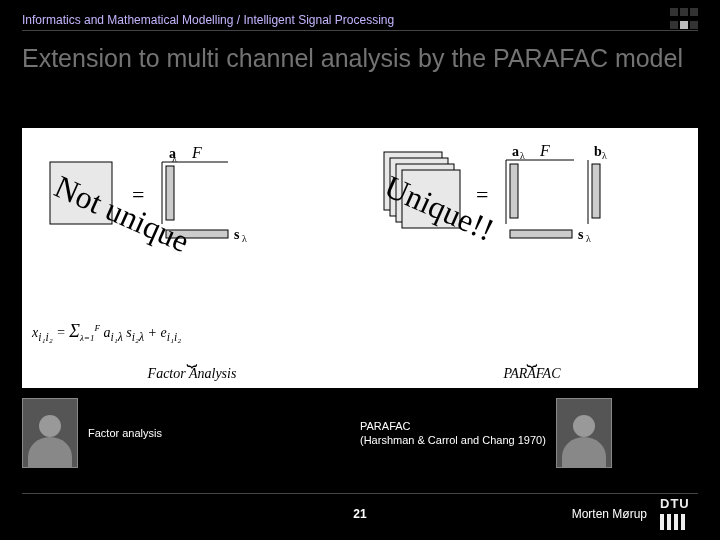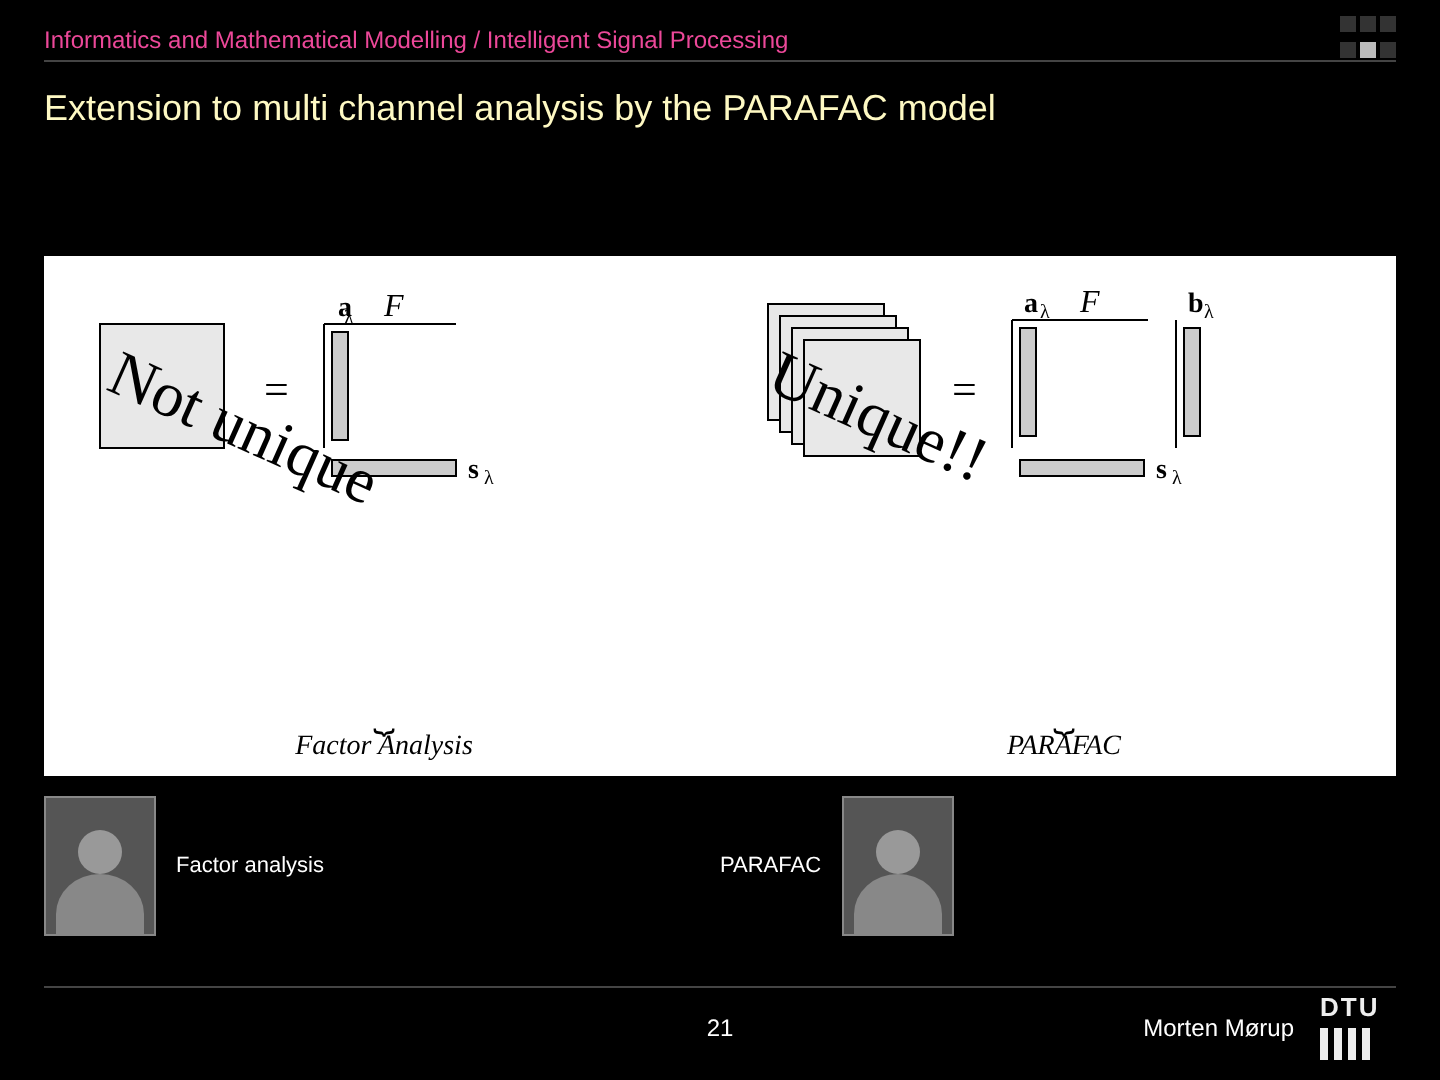--- a/index.html
+++ b/index.html
@@ -6,26 +6,26 @@
   body {
     width: 720px; height: 540px;
     background: #000; color: #fff;
     font-family: Verdana, Arial, sans-serif;
     position: relative; overflow: hidden;
   }
   .header {
     position: absolute; top: 8px; left: 22px; right: 22px;
     display: flex; align-items: center; justify-content: space-between;
   }
-  .breadcrumb { font-size: 12px; color: #ec4899; }
+  .breadcrumb { font-size: 12px; color: #c4b5fd; }
   .hr1 { position: absolute; top: 30px; left: 22px; right: 22px; height: 1px; background: #444; }
   .hr2 { position: absolute; bottom: 46px; left: 22px; right: 22px; height: 1px; background: #444; }
   .title {
     position: absolute; top: 44px; left: 22px; right: 22px;
-    font-size: 18px; font-weight: normal; color: #fef9c3;
+    font-size: 25px; font-weight: normal; color: #737373;
   }
   .content {
     position: absolute; top: 128px; left: 22px; right: 22px;
     height: 260px; background: #fff; color: #000;
     display: flex;
   }
   .panel { flex: 1; position: relative; padding: 8px 10px 6px 10px; }
   .diag {
     position: absolute; font-family: "Times New Roman", serif;
     font-size: 32px; color: #000;
@@ -62,21 +62,21 @@
   }
   .cap-text { font-size: 11px; line-height: 1.3; color: #fff; }
   .cap-cell.right .photo { order: 2; }
   .cap-cell.right .cap-text { order: 1; }
   .footer {
     position: absolute; bottom: 10px; left: 22px; right: 22px;
     display: flex; align-items: center; justify-content: flex-end;
     font-size: 12px;
     gap: 11px;
   }
-  .pagenum { position: absolute; left: 50%; transform: translateX(-50%); }
+  .pagenum { position: absolute; left: 50%; transform: translateX(-50%); font-weight: bold; }
   .logo-dtu {
     width: 40px; height: 32px; position: relative;
   }
   .logo-dtu::before {
     content: "DTU"; font-weight: bold; font-size: 13px; letter-spacing: 1px;
     position: absolute; top: -2px; left: 2px; color: #eee;
   }
   .logo-dtu .bars {
     position: absolute; bottom: 0; left: 2px; display: flex; gap: 3px;
   }
@@ -116,20 +116,24 @@
       <text x="160" y="22" class="serif" font-size="16" font-style="italic">F</text>
       <line x1="130" y1="26" x2="196" y2="26" stroke="#000"></line>
       <line x1="130" y1="26" x2="130" y2="88" stroke="#000"></line>
       <rect x="134" y="30" width="8" height="54" fill="#ccc" stroke="#000"></rect>
       <text x="137" y="22" class="serif" font-size="14" font-weight="bold">a</text>
       <text x="140" y="26" class="serif" font-size="10">λ</text>
       <rect x="134" y="94" width="62" height="8" fill="#ccc" stroke="#000"></rect>
       <text x="202" y="103" class="serif" font-size="14" font-weight="bold">s</text>
       <text x="210" y="106" class="serif" font-size="10">λ</text>
     </svg>
+    <div class="eqline serif" style="font-size:14px;font-style:italic;">
+      <span>x</span><sub>i₁i₂</sub> = <span style="font-size:18px;">Σ</span><sub style="font-size:9px;">λ=1</sub><sup style="font-size:9px;">F</sup>
+      a<sub>i₁λ</sub> s<sub>i₂λ</sub> + e<sub>i₁i₂</sub>
+    </div>
     <div style="position:absolute;bottom:28px;left:10px;right:10px;text-align:center;font-size:18px;line-height:6px;" class="serif">⏟</div>
     <div class="caption">Factor Analysis</div>
     <div class="diag left">Not unique</div>
   </div>
 
   <div class="panel">
     <svg width="320" height="145">
       <rect x="12" y="16" width="58" height="58" fill="#e8e8e8" stroke="#000"></rect>
       <rect x="18" y="22" width="58" height="58" fill="#e8e8e8" stroke="#000"></rect>
       <rect x="24" y="28" width="58" height="58" fill="#e8e8e8" stroke="#000"></rect>
@@ -160,20 +164,21 @@
   <div class="cap-cell">
     <div class="photo"></div>
     <div class="cap-text">
       <span>Factor analysis</span><br>
     </div>
   </div>
   <div class="cap-cell right">
     <div class="photo"></div>
     <div class="cap-text">
       <span>PARAFAC</span><br>
+      <span>(Harshman &amp; Carrol and Chang 1970)</span>
     </div>
   </div>
 </div>
 
 <div class="hr2"></div>
 
 <div class="footer">
   <div>Morten Mørup</div>
   <div class="pagenum">21</div>
   <div class="logo-dtu">

